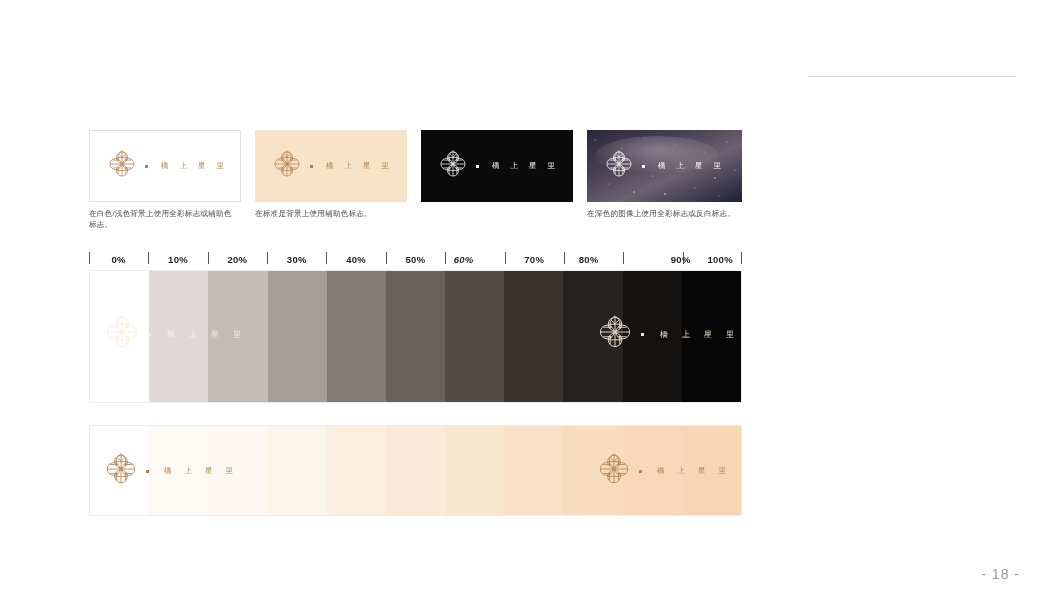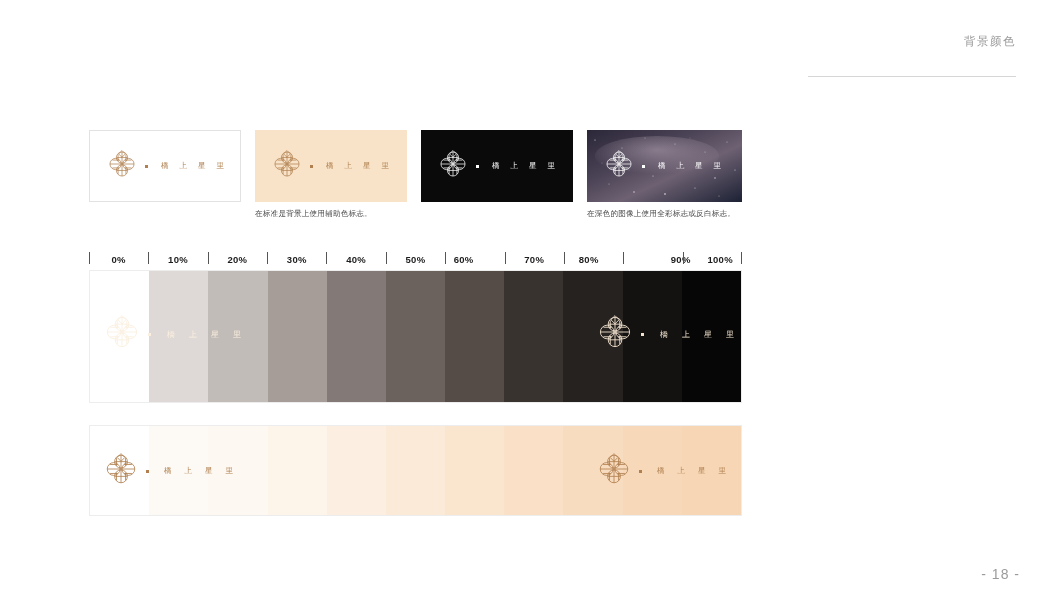--- a/index.html
+++ b/index.html
@@ -106,20 +106,21 @@
   </svg></span>
     <span class="wordmark">
       <span class="wm-dot" style="background:#b08050;margin-right:13px;"></span>
             <span class="wm-char" style="color:#b08050;font-size:7.5px;margin-right:11px;">橋</span>
             <span class="wm-char" style="color:#b08050;font-size:7.5px;margin-right:11px;">上</span>
             <span class="wm-char" style="color:#b08050;font-size:7.5px;margin-right:11px;">星</span>
             <span class="wm-char" style="color:#b08050;font-size:7.5px;margin-right:11px;">里</span>
     </span>
         </div>
     </div>
+    <div class="caption" style="left:0;">在白色/浅色背景上使用全彩标志或辅助色标志。</div>
 
     <div class="card card2">
       <div class="card-inner logo">
           <span class="mark"><svg width="28" height="28" viewBox="0 0 100 100">
     <g fill="none" stroke="#b08050" stroke-width="2.6">
       <circle cx="50" cy="27" r="20"></circle>
       <circle cx="50" cy="73" r="20"></circle>
       <circle cx="27" cy="50" r="20"></circle>
       <circle cx="73" cy="50" r="20"></circle>
       <path d="M50 7 L50 93 M7 50 L93 50"></path>
@@ -243,21 +244,21 @@
       <div class="scale-cell" style="left: 59.3636px; width: 59.3636px;">10%</div>
       <div class="tick" style="left: 59.3636px;"></div>
       <div class="scale-cell" style="left: 118.727px; width: 59.3636px;">20%</div>
       <div class="tick" style="left: 118.727px;"></div>
       <div class="scale-cell" style="left: 178.091px; width: 59.3636px;">30%</div>
       <div class="tick" style="left: 178.091px;"></div>
       <div class="scale-cell" style="left: 237.455px; width: 59.3636px;">40%</div>
       <div class="tick" style="left: 237.455px;"></div>
       <div class="scale-cell" style="left: 296.818px; width: 59.3636px; text-align: center;">50%</div>
       <div class="tick" style="left: 296.818px;"></div>
-      <div class="scale-cell" style="left: 356.182px; width: 37px;">60%</div>
+      <div class="scale-cell" style="left: 356.182px; width: 37px; font-style: italic;">60%</div>
       <div class="tick" style="left: 356.182px;"></div>
       <div class="scale-cell" style="left: 415.545px; width: 59.3636px;">70%</div>
       <div class="tick" style="left: 415.545px;"></div>
       <div class="scale-cell" style="left: 470px; width: 59.3636px;">80%</div>
       <div class="tick" style="left: 474.909px;"></div>
       <div class="scale-cell" style="left: 562px; width: 59.3636px; text-align: center;">90%</div>
       <div class="tick" style="left: 534.273px;"></div>
       <div class="scale-cell" style="left: 593.636px; width: 75px;">100%</div>
       <div class="tick" style="left: 593.636px;"></div>
       <div class="tick" style="left: 652px;"></div>
@@ -386,19 +387,18 @@
           <span class="wm-char" style="color:#b08050;font-size:7.5px;margin-right:13px;">橋</span>
           <span class="wm-char" style="color:#b08050;font-size:7.5px;margin-right:13px;">上</span>
           <span class="wm-char" style="color:#b08050;font-size:7.5px;margin-right:13px;">星</span>
           <span class="wm-char" style="color:#b08050;font-size:7.5px;margin-right:13px;">里</span>
     </span>
       </div>
     </div>
 
   <div class="right-col">
     <div class="title-block">
-      <div class="title-cn">背景颜色</div>
     </div>
     <div class="title-rule"></div>
     <div class="page-num">- 18 -</div>
   </div>
 
 </div>
 
 </body></html>

